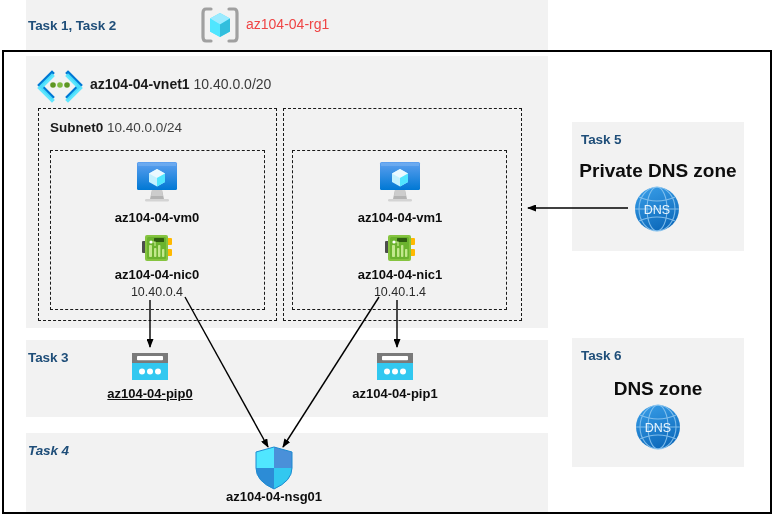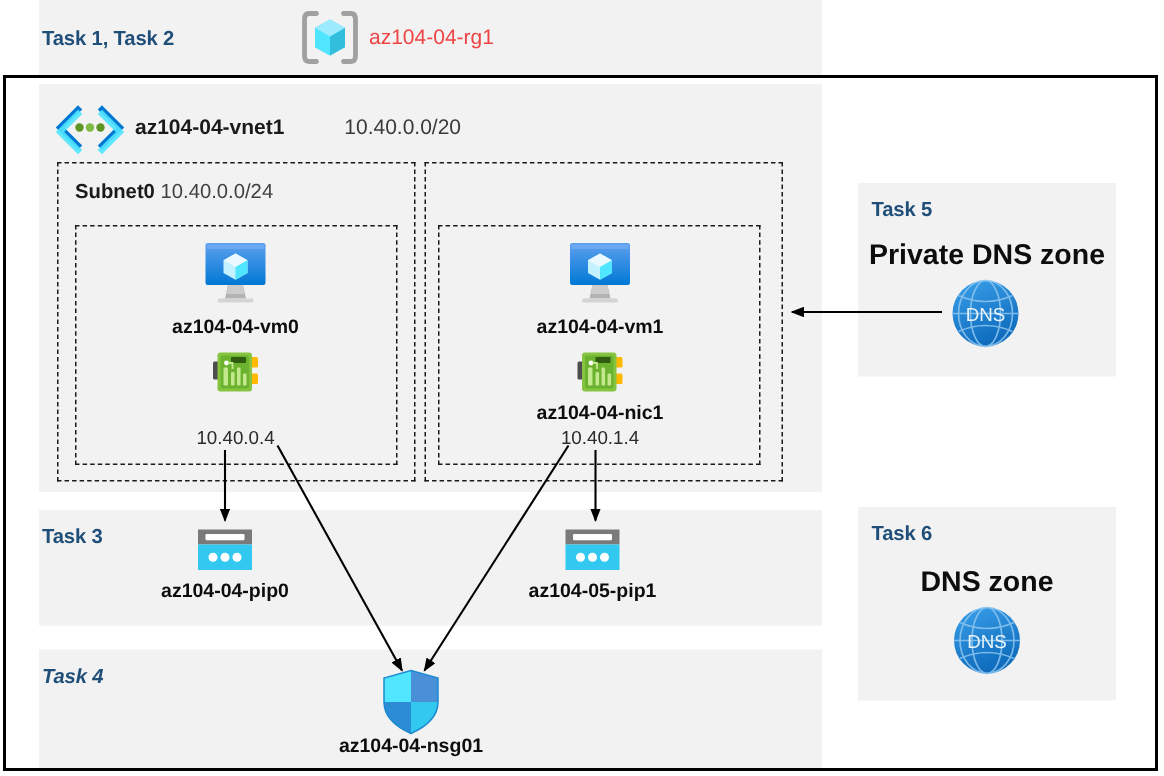--- a/index.html
+++ b/index.html
@@ -49,21 +49,21 @@
   }
   .subnet-title b { font-weight: bold; }
   .subnet-title span.cidr { font-weight: normal; color: #404040; }
   .vnet-title {
     position: absolute;
     font-size: 14px;
     white-space: nowrap;
     color: #1a1a1a;
   }
   .vnet-title b { font-weight: bold; }
-  .vnet-title span.cidr { font-weight: normal; color: #3a3a3a; margin-left: 36px; }
+  .vnet-title span.cidr { font-weight: normal; color: #3a3a3a; }
   .node-label {
     position: absolute;
     text-align: center;
     font-size: 13px;
     font-weight: bold;
     color: #0d0d0d;
     white-space: nowrap;
   }
   .node-sub {
     position: absolute;
@@ -171,20 +171,21 @@
       <rect x="6" y="5" width="19" height="22" rx="1.5" fill="#6bb32e"></rect>
       <rect x="13" y="6" width="10" height="4" rx="0.6" fill="#2f5d10"></rect>
       <rect x="8" y="13" width="3" height="12" rx="0.8" fill="#c3e88d"></rect>
       <rect x="13" y="16" width="2.4" height="9" rx="0.8" fill="#c3e88d"></rect>
       <rect x="17" y="13" width="2.4" height="12" rx="0.8" fill="#c3e88d"></rect>
       <rect x="21" y="17" width="2.4" height="8" rx="0.8" fill="#c3e88d"></rect>
       <circle cx="10" cy="10" r="1.6" fill="#ffffff"></circle>
       <path d="M11 10 L14 10 L14 14" fill="none" stroke="#c3e88d" stroke-width="1.2"></path>
     </svg>
   </div>
+  <div class="node-label" style="left:77px; top:267px; width:160px;">az104-04-nic0</div>
   <div class="node-sub" style="left:77px; top:285px; width:160px;">10.40.0.4</div>
 
   <div class="dashed-box" style="left:283px; top:108px; width:239px; height:213px;"></div>
 
   <div class="dashed-box" style="left:292px; top:150px; width:215px; height:160px;"></div>
 
   <div class="icon" style="left:376px; top:158px; width:48px; height:48px;">
     <svg width="48" height="48" viewBox="0 0 48 48">
       <defs>
         <linearGradient id="vmg1" x1="0" y1="0" x2="0" y2="1">
@@ -229,33 +230,33 @@
   <div class="icon" style="left:130px; top:351px; width:40px; height:32px;">
     <svg width="40" height="32" viewBox="0 0 40 32">
       <rect x="2" y="2" width="36" height="10" fill="#7a7a7a"></rect>
       <rect x="7" y="5" width="26" height="4.2" rx="0.8" fill="#ffffff"></rect>
       <rect x="2" y="12" width="36" height="17" fill="#32c8f0"></rect>
       <circle cx="12" cy="20.5" r="3" fill="#ffffff"></circle>
       <circle cx="20" cy="20.5" r="3" fill="#ffffff"></circle>
       <circle cx="28" cy="20.5" r="3" fill="#ffffff"></circle>
     </svg>
   </div>
-  <div class="node-label" style="left:70px; top:386px; width:160px;">az104-04-pip0</div>
+  <div class="node-label" style="left:70px; top:386px; width:160px;text-decoration:underline;">az104-04-pip0</div>
 
   <div class="icon" style="left:375px; top:351px; width:40px; height:32px;">
     <svg width="40" height="32" viewBox="0 0 40 32">
       <rect x="2" y="2" width="36" height="10" fill="#7a7a7a"></rect>
       <rect x="7" y="5" width="26" height="4.2" rx="0.8" fill="#ffffff"></rect>
       <rect x="2" y="12" width="36" height="17" fill="#32c8f0"></rect>
       <circle cx="12" cy="20.5" r="3" fill="#ffffff"></circle>
       <circle cx="20" cy="20.5" r="3" fill="#ffffff"></circle>
       <circle cx="28" cy="20.5" r="3" fill="#ffffff"></circle>
     </svg>
   </div>
-  <div class="node-label" style="left:315px; top:386px; width:160px;">az104-05-pip1</div>
+  <div class="node-label" style="left:315px; top:386px; width:160px;">az104-04-pip1</div>
 
   <div class="panel" style="left:26px; top:433px; width:522px; height:79px;"></div>
   <div class="task-label" style="left:28px; top:443px;font-style:italic;">Task 4</div>
 
   <div class="icon" style="left:252px; top:446px; width:44px; height:44px;">
     <svg width="44" height="44" viewBox="0 0 44 44">
       <defs>
         <clipPath id="shieldclip">
           <path d="M22 1 L40 6 L40 22 Q40 35 22 43 Q4 35 4 22 L4 6 Z"></path>
         </clipPath>

